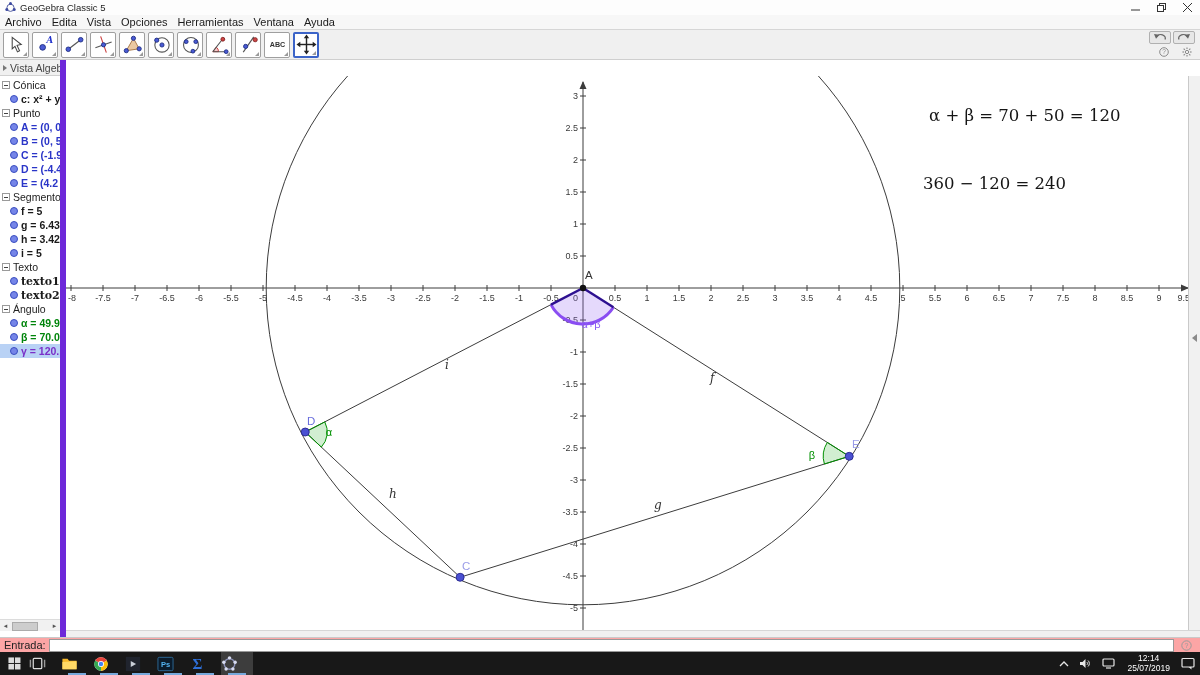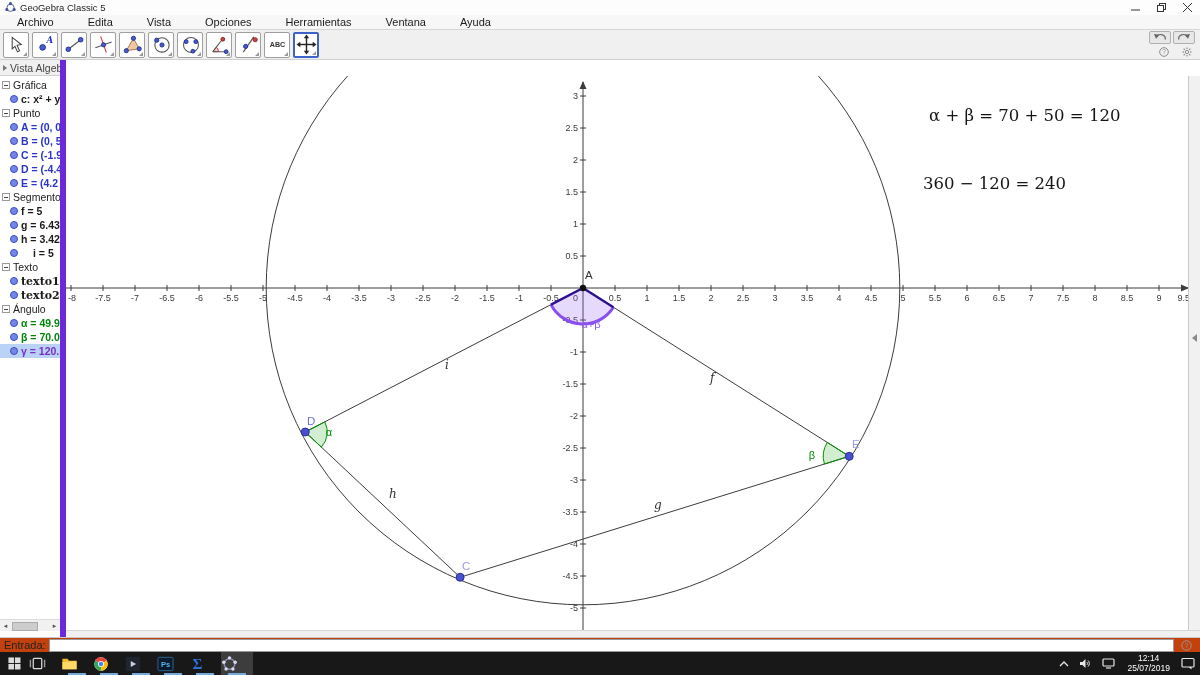--- a/index.html
+++ b/index.html
@@ -8,21 +8,21 @@
         font-family:"Liberation Sans",sans-serif;-webkit-font-smoothing:antialiased}
   
   .titlebar{position:absolute;top:0;left:0;right:0;height:15px;background:#fdfdfd;
             display:flex;align-items:center;font-size:9.5px;color:#222}
   .titlebar .app-icon{margin:0 4px 0 5px;display:flex}
   .win-controls{margin-left:auto;display:flex;height:100%}
   .win-btn{width:26px;display:flex;align-items:center;justify-content:center}
   
   .menubar{position:absolute;top:15px;left:0;right:0;height:15px;background:#f7f7f7;
            border-bottom:1px solid #d6d6d6;display:flex;align-items:center;font-size:11px;color:#1a1a1a}
-  .menu-item{padding:0 17px}
+  .menu-item{padding:0 5px}
   
   .toolbar{position:absolute;top:30px;left:0;right:0;height:30px;background:#f0f0f0;
            border-bottom:1px solid #cfcfcf;display:flex;align-items:center;padding-left:3px;gap:3px}
   .tool{width:26px;height:26px;background:#fff;border:1px solid #9f9f9f;border-radius:2px;
         position:relative;display:flex;align-items:center;justify-content:center}
   .tool svg{width:21px;height:21px}
   .tool.selected{border:2px solid #3c64c8;box-shadow:inset 0 0 0 1px #fff}
   .tool .dd{position:absolute;right:1px;bottom:1px;width:0;height:0;
             border-left:4px solid transparent;border-bottom:4px solid #9a9a9a}
   .toolbar-right{position:absolute;right:5px;top:1px;display:flex;flex-direction:column;align-items:flex-end}
@@ -58,21 +58,21 @@
   .gclose{margin-left:auto;width:12px;height:12px;border:1px solid #999;background:#f4f4f4;
           display:flex;align-items:center;justify-content:center}
   .canvas-wrap{position:absolute;top:16px;left:0;width:1126px;height:554px;background:#fff;overflow:hidden}
   .canvas-wrap svg{position:absolute;inset:0}
   .side-strip{position:absolute;top:16px;right:0;width:12px;height:554px;background:#f1f1f1;
               border-left:1px solid #c9c9c9}
   .strip-toggle{position:absolute;top:258px;left:3px;width:0;height:0;border-right:5px solid #8a8a8a;
                 border-top:4px solid transparent;border-bottom:4px solid transparent}
   .below-canvas{position:absolute;bottom:0;left:0;right:0;height:7px;background:#f0f0f0;border-top:1px solid #d6d6d6}
   
-  .inputbar{position:absolute;top:637px;left:0;right:0;height:15px;background:#c2410c;border-top:1px solid #c9c9c9;
+  .inputbar{position:absolute;top:637px;left:0;right:0;height:15px;background:#fca5a5;border-top:1px solid #c9c9c9;
             display:flex;align-items:center;font-size:11px;color:#222}
   .inputbar label{margin:0 3px 0 4px}
   .inputbar input{flex:1;height:13px;border:1px solid #999;background:#fff;font-size:10px;padding:0 3px;outline:none}
   .input-help{width:15px;height:12px;margin:0 6px 0 5px;display:flex;align-items:center;justify-content:center}
   
   .taskbar{position:absolute;top:652px;left:0;right:0;height:23px;background:#181818;display:flex;align-items:stretch}
   .tb-start{width:29px;display:flex;align-items:center;justify-content:center}
   .tb-search{width:216px;background:#fdfdfd;border:1px solid #444;display:flex;align-items:center;overflow:hidden}
   .cortana-ring{width:11px;height:11px;border:1.6px solid #1d1d1d;border-radius:50%;margin:0 8px;flex:none}
   .tb-search-text{font-size:10.5px;color:#4a4a4a;flex:1}
@@ -269,21 +269,21 @@
 
   <div class="main">
     <div class="algebra">
       <div class="panel-header">
         <span class="tri"></span>
         <span>Vista Algeb</span>
       </div>
       <div class="atree">
           <div class="arow group">
             <span class="minusbox"></span>
-            <span class="glabel">Gráfica</span>
+            <span class="glabel">Cónica</span>
           </div>
           <div class="arow item">
             <span class="marble"></span>
             <span class="itext" style="color: rgb(26, 26, 26);">c: x² + y</span>
           </div>
           <div class="arow group">
             <span class="minusbox"></span>
             <span class="glabel">Punto</span>
           </div>
           <div class="arow item">
@@ -317,21 +317,21 @@
           <div class="arow item">
             <span class="marble"></span>
             <span class="itext" style="color: rgb(26, 26, 26);">g = 6.43</span>
           </div>
           <div class="arow item">
             <span class="marble"></span>
             <span class="itext" style="color: rgb(26, 26, 26);">h = 3.42</span>
           </div>
           <div class="arow item">
             <span class="marble"></span>
-            <span class="itext" style="color: rgb(26, 26, 26); margin-left: 12px;">i = 5</span>
+            <span class="itext" style="color: rgb(26, 26, 26);">i = 5</span>
           </div>
           <div class="arow group">
             <span class="minusbox"></span>
             <span class="glabel">Texto</span>
           </div>
           <div class="arow item">
             <span class="marble"></span>
             <span class="itext serif" style="color: rgb(26, 26, 26);">texto1</span>
           </div>
           <div class="arow item">

